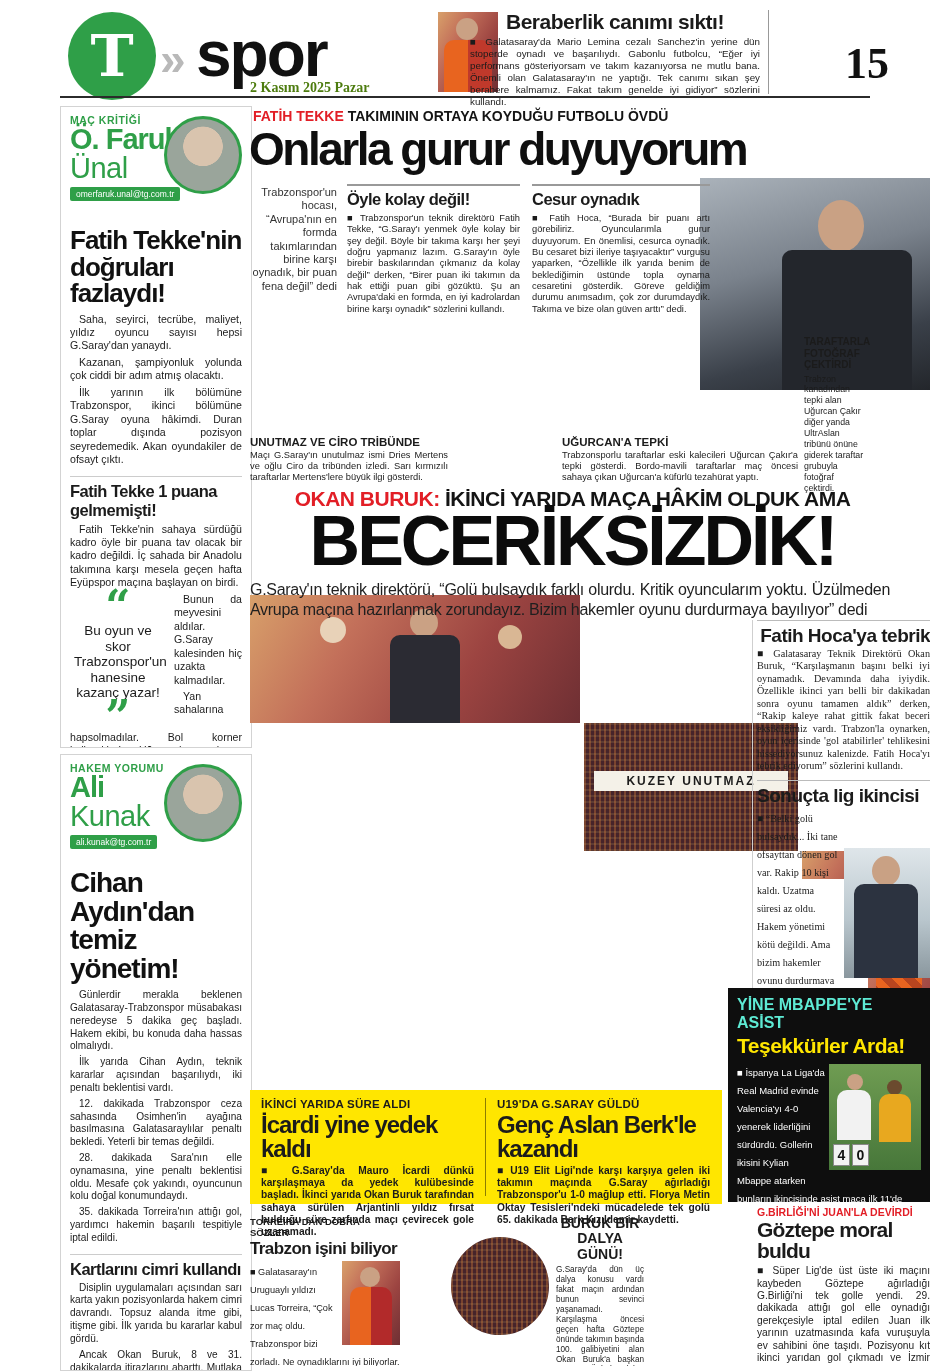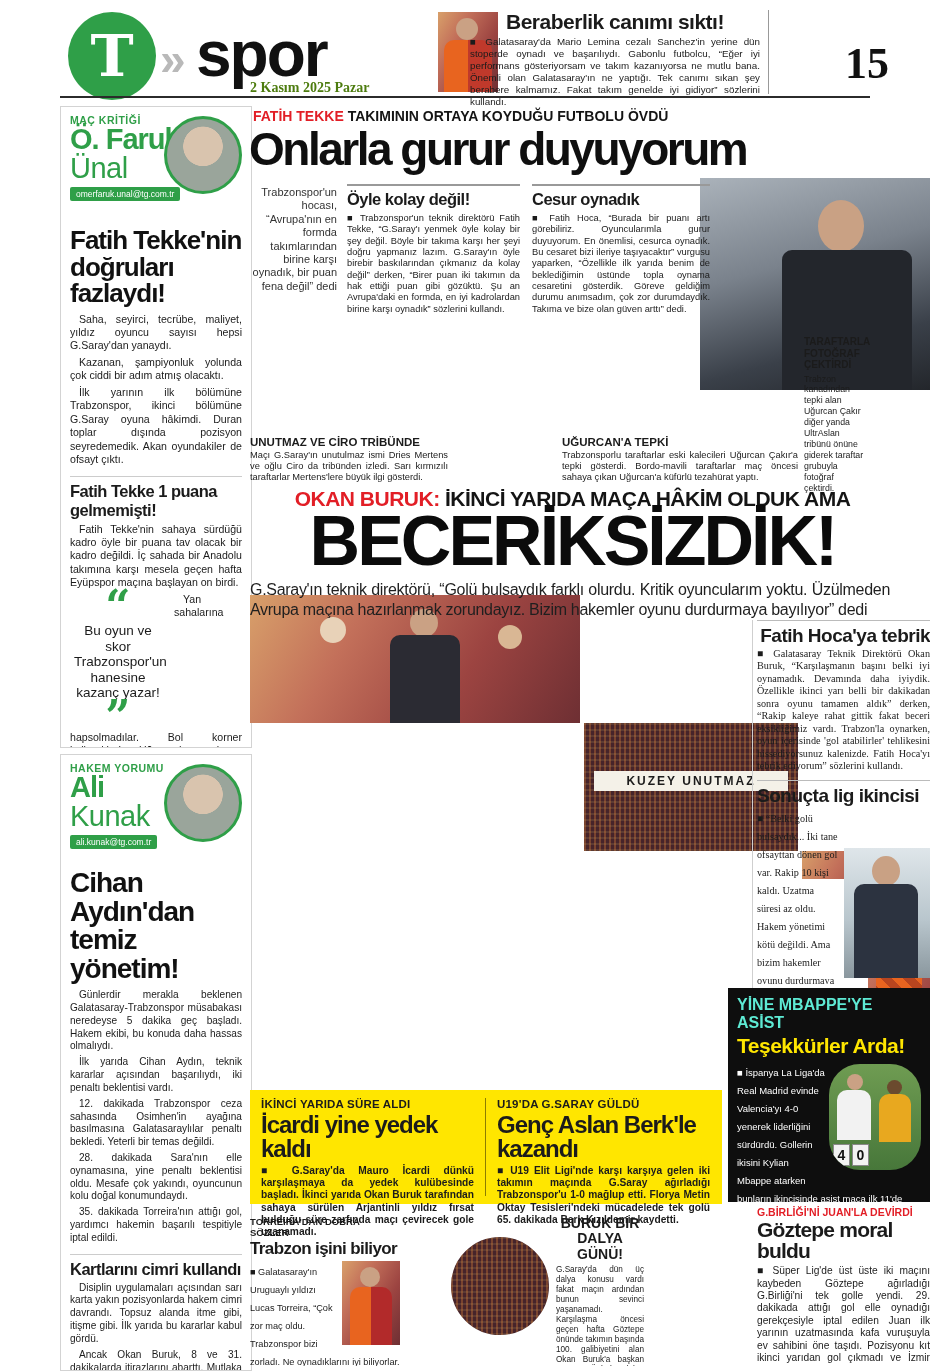--- a/index.html
+++ b/index.html
@@ -118,20 +118,21 @@
     <div class="cp j">Kazanan, şampiyonluk yolunda çok ciddi bir adım atmış olacaktı.</div>
     <div class="cp j">İlk yarının ilk bölümüne Trabzonspor, ikinci bölümüne G.Saray oyuna hâkimdi. Duran toplar dışında pozisyon seyredemedik. Akan oyundakiler de ofsayt çıktı.</div>
     <div class="csub">Fatih Tekke 1 puana gelmemişti!</div>
     <div class="cp j">Fatih Tekke'nin sahaya sürdüğü kadro öyle bir puana tav olacak bir kadro değildi. İç sahada bir Anadolu takımına karşı mesela geçen hafta Eyüpspor maçına başlayan on birdi.</div>
     <div>
       <div class="pull">
         <div class="qg">“</div>
         <div class="qt">Bu oyun ve skor Trabzonspor'un hanesine kazanç yazar!</div>
         <div class="qg">”</div>
       </div>
+      <div class="cp j">Bunun da meyvesini aldılar. G.Saray kalesinden hiç uzakta kalmadılar.</div>
       <div class="cp j">Yan sahalarına hapsolmadılar. Bol korner kullandılar! Uğurcan'ı zorlayan atakları oldu.</div>
 
     </div>
     <div style="clear:both;"></div>
 
   </div>
 
   <div class="abs colbox" style="left:60px;top:754px;width:192px;height:617px;overflow:hidden;">
     <div style="position:relative;height:98px;">
       <div class="kicker-green">HAKEM YORUMU</div>
@@ -217,21 +218,21 @@
       <div class="head-dot" style="left:28px;top:8px;width:28px;height:30px;background:#c9a184;"></div>
       <div class="torso-dark" style="left:10px;top:36px;width:64px;height:94px;background:#2c3340;"></div>
     </div>
     <span class="rart-b j">■ “Belki golü bulsaydık... İki tane ofsayttan dönen gol var. Rakip 10 kişi kaldı. Uzatma süresi az oldu. Hakem yönetimi kötü değildi. Ama bizim hakemler oyunu durdurmaya bayılıyor” vurgusu yapan Okan Hoca, “Kritik oyuncularımız Davinson, Singo, İlkay yoktu. Üzülmeden Avrupa'ya hazırlanmalıyız. Lig ikincisiyle berabere kaldık sonuçta. Avrupa'da büyük hedeflerimiz var” dedi.</span>
   </div>
 
   <div class="abs blackbox" style="left:728px;top:988px;width:202px;height:214px;overflow:hidden;">
     <div class="mb-k">YİNE MBAPPE'YE ASİST</div>
     <div class="mb-h">Teşekkürler Arda!</div>
     <div>
-      <div class="fl-r ph ph-pitch" style="width:92px;height:106px;margin:2px 0 2px 4px;position:relative;border-radius:31px;">
+      <div class="fl-r ph ph-pitch" style="width:92px;height:106px;margin:2px 0 2px 4px;position:relative;">
         <div class="head-dot" style="left:18px;top:10px;width:16px;height:16px;"></div>
         <div class="torso-dark" style="left:8px;top:26px;width:34px;height:50px;background:#f2f2f2;"></div>
         <div class="head-dot" style="left:58px;top:16px;width:15px;height:15px;background:#6b4a2e;"></div>
         <div class="torso-dark" style="left:50px;top:30px;width:32px;height:48px;background:#e8a81f;"></div>
         <div style="position:absolute;left:4px;bottom:4px;">
           <span class="tile">4</span><span class="tile">0</span>
         </div>
       </div>
       <span class="mb-b j">■ İspanya La Liga'da Real Madrid evinde Valencia'yı 4-0 yenerek liderliğini sürdürdü. Gollerin ikisini Kylian Mbappe atarken bunların ikincisinde asist maça ilk 11'de başlayan Arda Güler'den geldi. Milli futbolcumuz 3 gol 5 asiste yükselirken bu beş asistin hepsini Mbappe'ye yaptı. Arda 2. dakikada sakatlansa da devam ettiği maçın devamına tedbir amaçlı çıkmadı.</span>
     </div>

